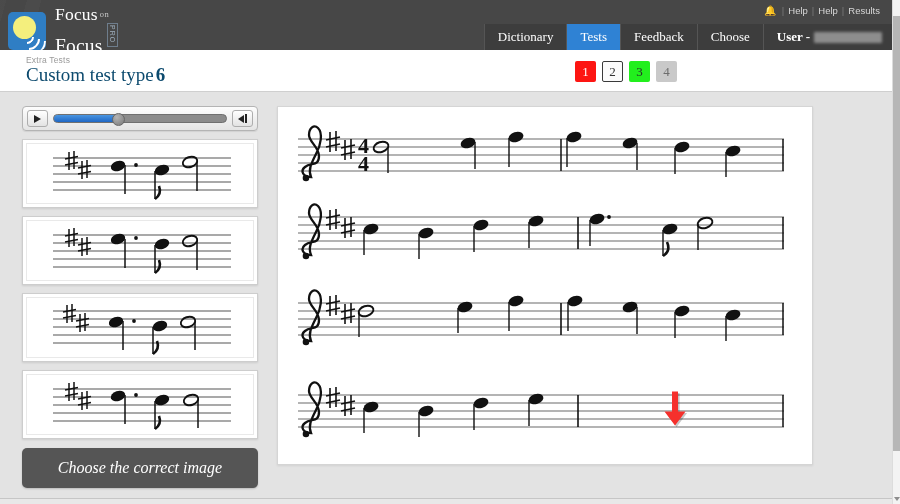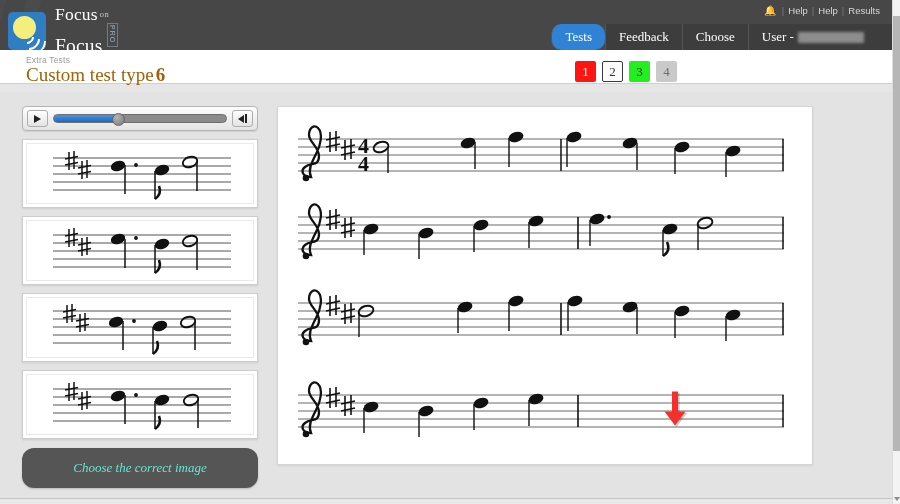--- a/index.html
+++ b/index.html
@@ -88,52 +88,52 @@
     font-family: "Liberation Serif", serif;
     font-size: 13px;
   }
   .mainnav .navitem {
     color: #ffffff; padding: 0 13px;
     display: flex; align-items: center;
     background: #3d3d3d;
     border-left: 1px solid #555;
     white-space: nowrap;
   }
-  .mainnav .navitem.active { background: #2f82d4; border-radius: 10px; }
+  .mainnav .navitem.active { background: #2f82d4; }
   .mainnav .navitem.user {
-    background: #3d3d3d; padding-right: 28px;
+    background: #3d3d3d; padding-right: 10px; font-weight: bold;
   }
   .user-name-blur {
     display: inline-block;
     margin-left: 4px;
     color: transparent;
     background: #8d8d8d;
     border-radius: 1px;
     filter: blur(1.4px);
     height: 11px;
     line-height: 11px;
     font-size: 11px;
     padding: 0 2px;
   }
 
   
   .subheader {
     position: absolute; top: 50px; left: 0;
-    width: 892px; height: 34px;
+    width: 892px; height: 42px;
     background: #ffffff;
     border-bottom: 1px solid #cfcfcf;
   }
   .crumb {
     position: absolute; left: 26px; top: 5px;
     font-family: "Liberation Sans", sans-serif;
     font-size: 8.5px; color: #9a9a9a; letter-spacing: .2px;
   }
   .page-title {
     position: absolute; left: 26px; top: 14px;
-    font-size: 19px; color: #a16207;
+    font-size: 19px; color: #0c4a6e;
     font-family: "Liberation Serif", serif;
   }
   .page-title .num { font-size: 19px; font-weight: bold; margin-left: 2px; }
 
   .qblocks {
     position: absolute; left: 575px; top: 11px;
     display: flex; gap: 6px;
   }
   .qblock {
     width: 21px; height: 21px; border-radius: 2px;
@@ -255,24 +255,24 @@
     width: 100%; height: 100%;
     background: #ffffff;
     border: 1px solid #e9e9e9;
     position: relative; overflow: hidden;
   }
 
   .choose-btn {
     width: 236px; height: 40px;
     margin-top: 9px;
     background: #555555;
-    border-radius: 12px;
-    color: #5eead4;
+    border-radius: 5px;
+    color: #ffffff;
     font-style: italic;
-    font-size: 13px;
+    font-size: 16px;
     font-family: "Liberation Serif", serif;
     display: flex; align-items: center; justify-content: center;
     box-shadow: 0 1px 2px rgba(0,0,0,0.18);
   }
 
   
   .mainpanel {
     position: absolute; left: 277px; top: 14px;
     width: 536px; height: 359px;
     background: #ffffff;
@@ -340,20 +340,21 @@
     <span class="bell">🔔</span>
     <span class="sep">|</span>
     <a href="#">Help</a>
     <span class="sep">|</span>
     <a href="#">Help</a>
     <span class="sep">|</span>
     <a href="#">Results</a>
   </div>
 
   <div class="mainnav">
+    <div class="navitem">Dictionary</div>
     <div class="navitem active">Tests</div>
     <div class="navitem">Feedback</div>
     <div class="navitem">Choose</div>
     <div class="navitem user">
       <span>User -</span>
       <span class="user-name-blur">Simon Powell</span>
     </div>
   </div>
 </div>
 

